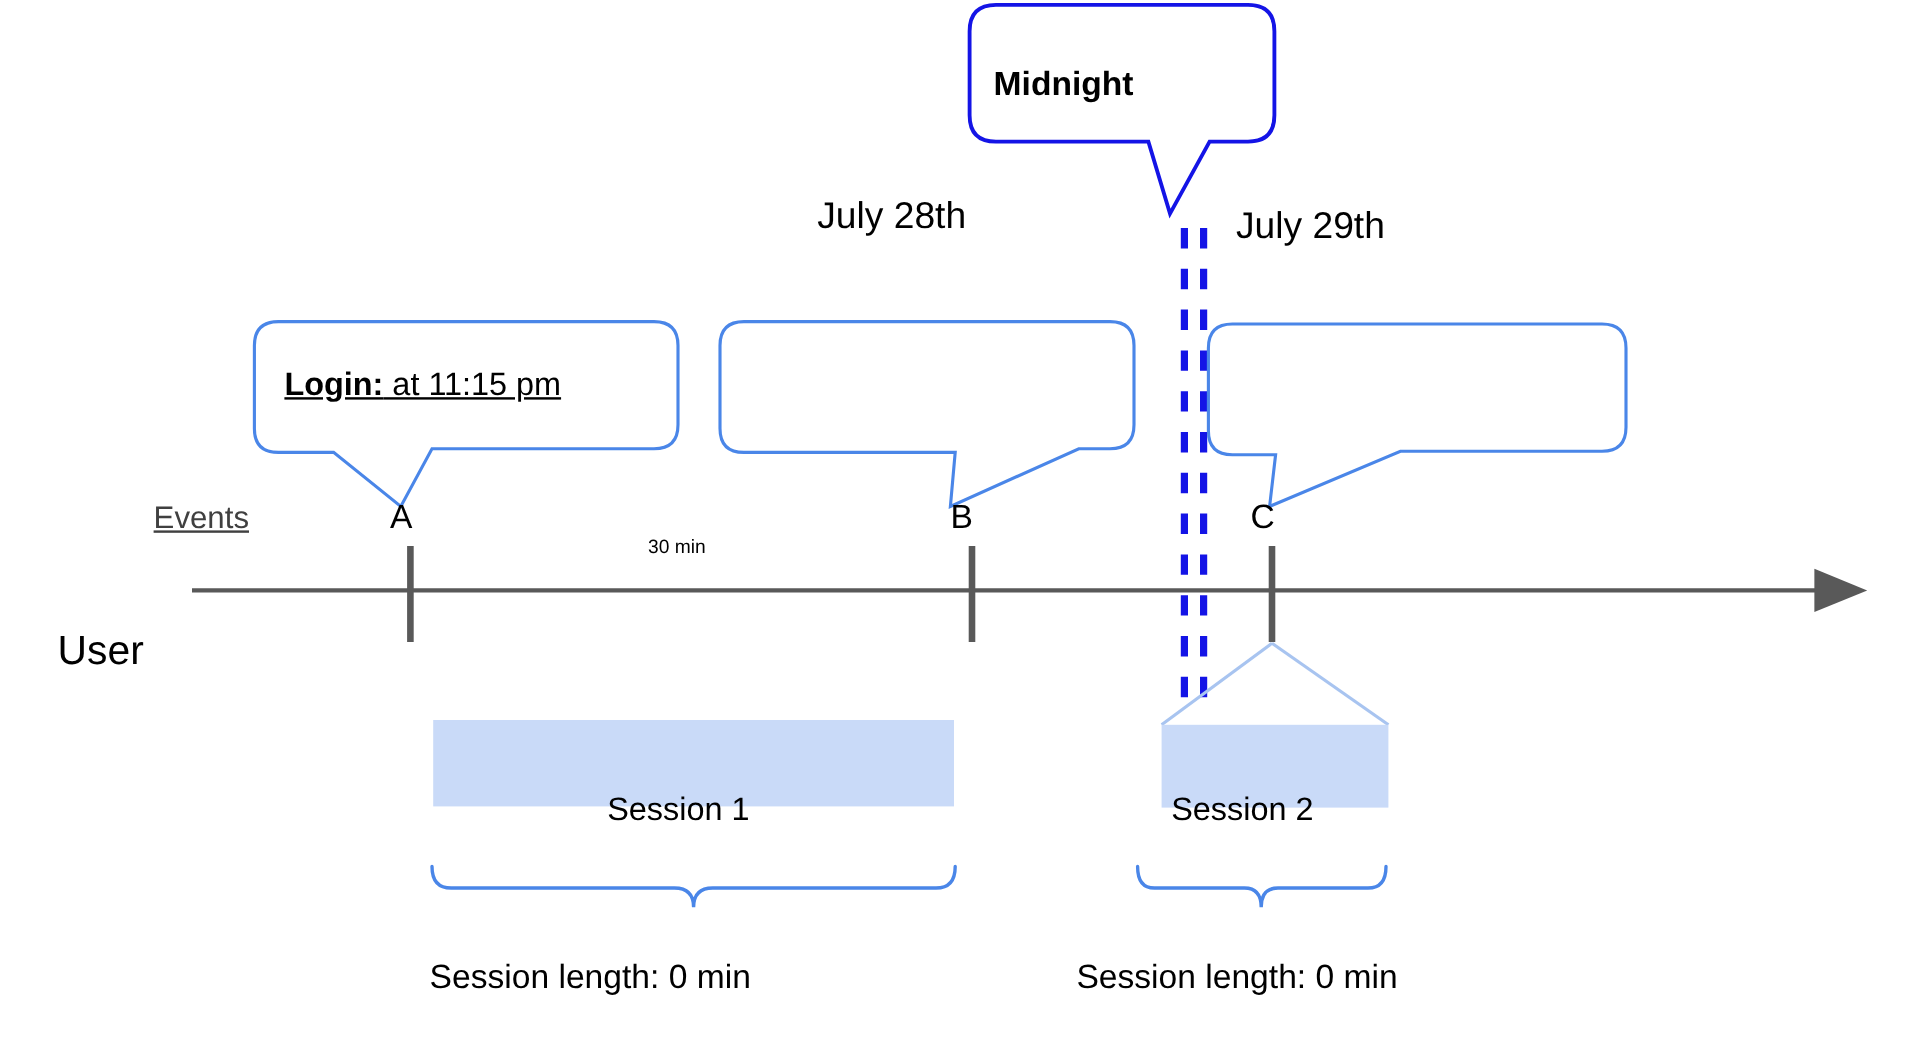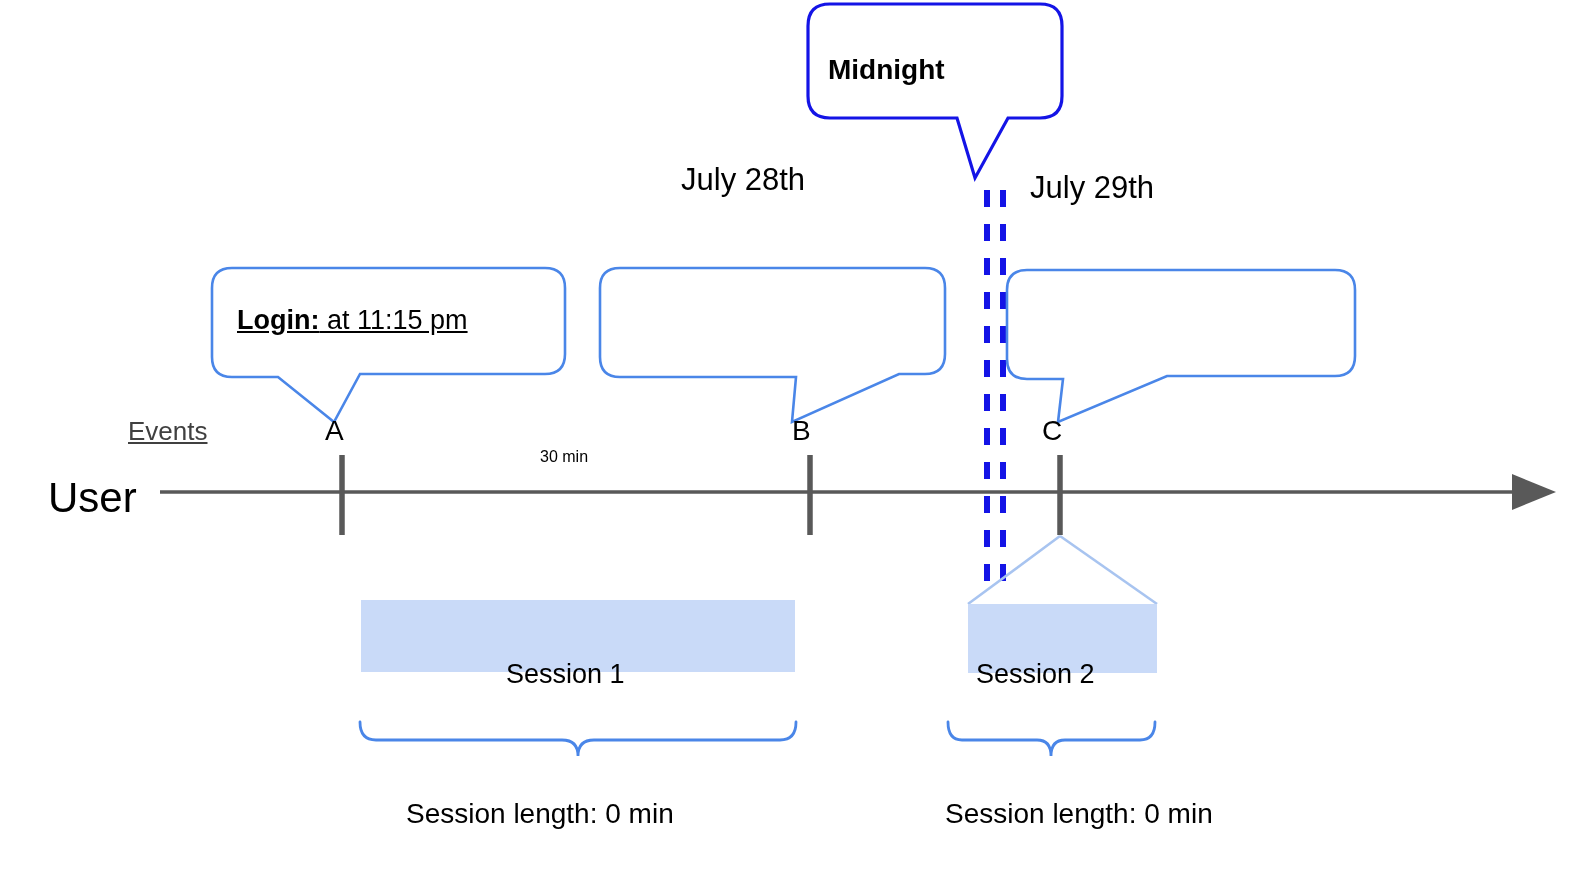--- a/index.html
+++ b/index.html
@@ -42,22 +42,23 @@
     font-weight: bold;
     color: #000000;
   }
   
   .date-label {
     font-size: 31px;
     color: #000000;
   }
   
   .user-label {
-    font-size: 42px;
-    color: #000000;
+    font-size: 34px;
+    color: #000000;
+    margin-top: 48px;
   }
   .events-label {
     font-size: 26px;
     color: #404040;
     text-decoration: underline;
   }
   .event-letter {
     font-size: 28px;
     color: #000000;
   }
@@ -66,21 +67,20 @@
     color: #000000;
   }
   .session-bar-label {
     font-size: 27px;
     color: #000000;
     margin-top: 40px;
   }
   .session-length-label {
     font-size: 28px;
     color: #000000;
-    margin-left: 48px;
   }
 </style>
 </head>
 <body>
 
 <div id="stage">
 
   <svg class="layer" viewBox="0 0 1596 870">
 
     <g>

